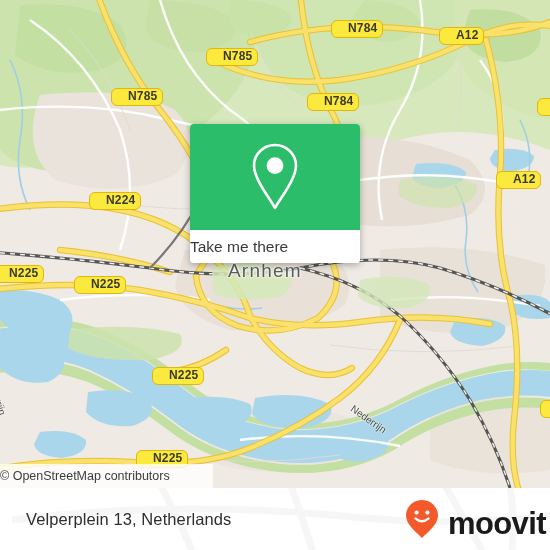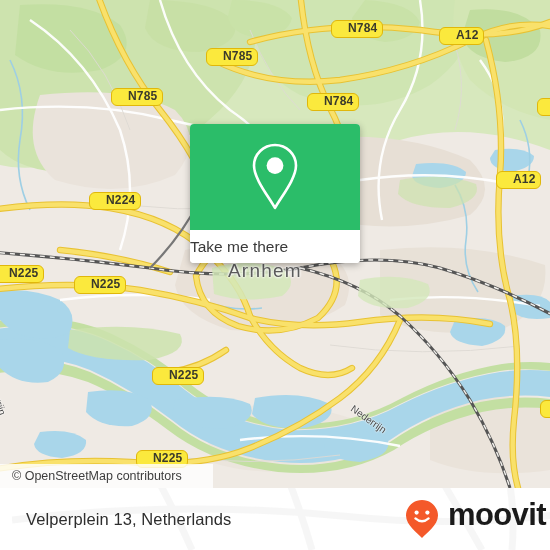--- a/index.html
+++ b/index.html
@@ -21,39 +21,39 @@
 
   
   .place { position:absolute; color:#5c5c5c; font-size:19px; letter-spacing:1.2px;
            white-space:nowrap; text-shadow:0 0 3px #fff,0 0 3px #fff,0 0 2px #fff; }
   .river-lbl { position:absolute; color:#4a4a4a; font-size:10px; white-space:nowrap;
                text-shadow:0 0 2px #fff,0 0 2px #fff; }
 
   
   #attrib { position:absolute; left:0; bottom:0; height:24px; min-width:213px;
             background:rgba(255,255,255,.82); display:flex; align-items:center;
-            padding:0 12px; font-size:12.5px; color:#3d3d3d; }
+            padding:0 0; font-size:12.5px; color:#3d3d3d; }
 
   
   #card { position:absolute; left:190px; top:124px; width:170px; height:139px;
           border-radius:4px; overflow:hidden; background:#fff;
           box-shadow:0 2px 7px rgba(0,0,0,.30); }
   #card-green { height:106px; background:#2bbd69; display:flex;
                 align-items:center; justify-content:center; }
   #card-btn { height:33px; background:#fff; display:flex; align-items:center;
               justify-content:flex-start; color:#3a3a3a; font-size:15.5px; cursor:pointer; }
 
   
   #footer { position:absolute; left:12px; top:488px; width:550px; height:62px;
             background:#fff; display:flex; align-items:center;
             justify-content:space-between; padding:0 16px 0 14px; overflow:hidden; }
   #footer-watermark { position:absolute; left:0; top:-488px; width:550px; height:550px;
                       opacity:.055; pointer-events:none; }
   #addr { position:relative; font-size:16.5px; color:#2e2e2e; letter-spacing:.1px; }
-  #brand { position:relative; display:flex; align-items:flex-start; gap:9px; }
+  #brand { position:relative; display:flex; align-items:flex-end; gap:9px; }
   #brand-word { font-size:31px; font-weight:bold; color:#1a1a1a; letter-spacing:-.6px;
                 line-height:31px; }
 </style>
 </head>
 <body>
 
 <div id="app">
 
   <div id="map">
 

